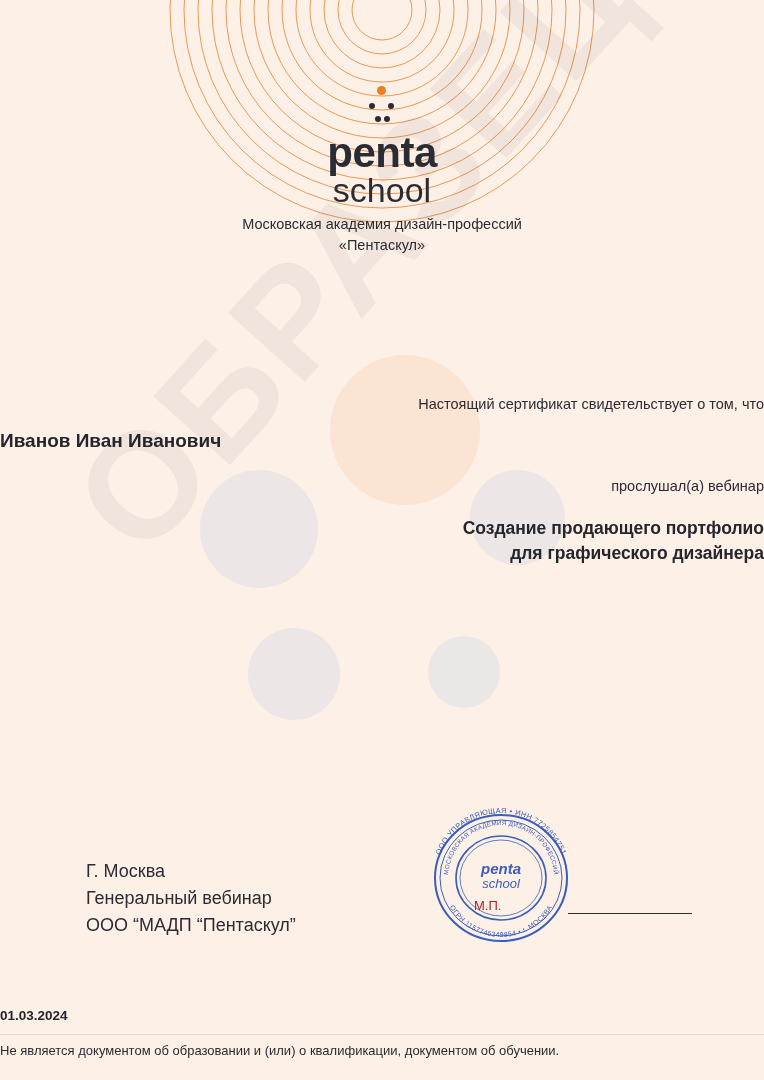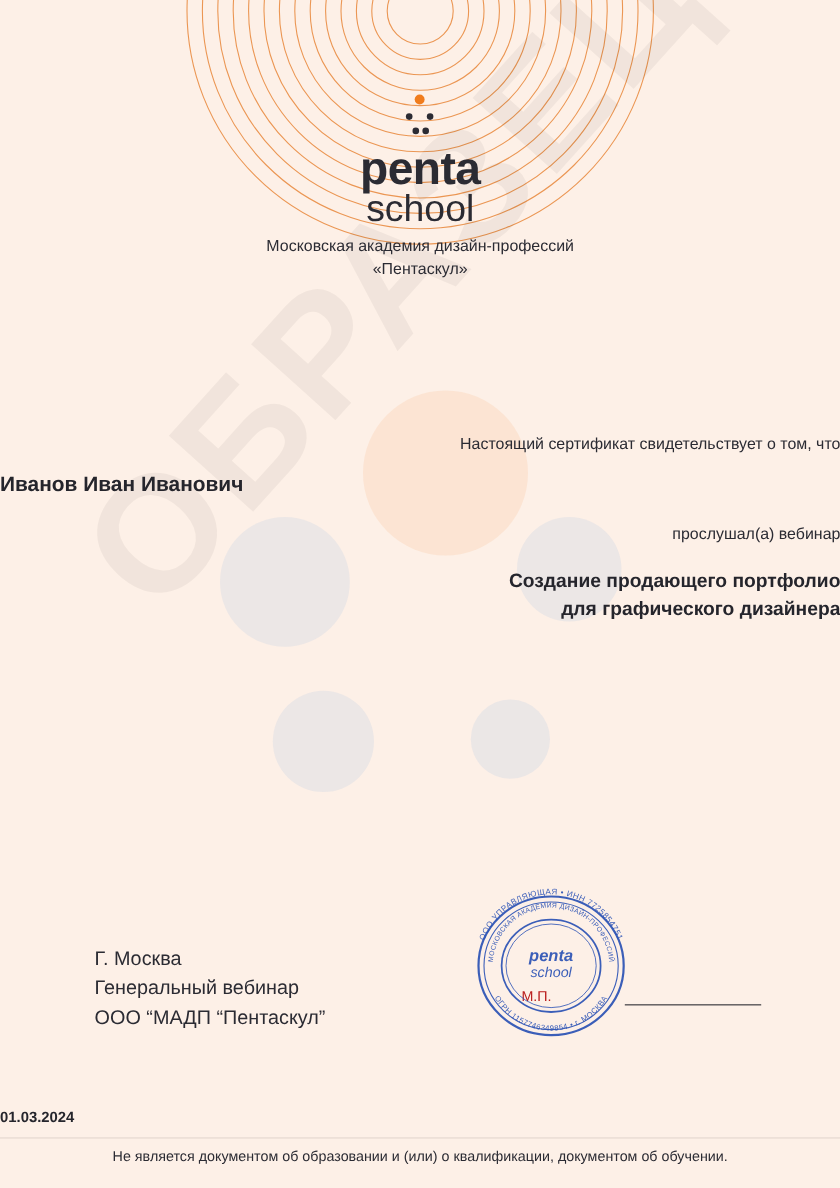--- a/index.html
+++ b/index.html
@@ -248,21 +248,20 @@
     left: 0;
     right: 0;
     top: 1034px;
     height: 1px;
     background: #e3d6cd;
   }
   .disclaimer {
     position: absolute;
     left: 0; right: 0;
     top: 1043px;
-    text-align: center;
     font-size: 13px;
     color: #2b2b33;
   }
 </style>
 </head>
 <body>
 
 <div class="page">
 
   <svg class="arcs" viewBox="0 0 764 230" preserveAspectRatio="none">

